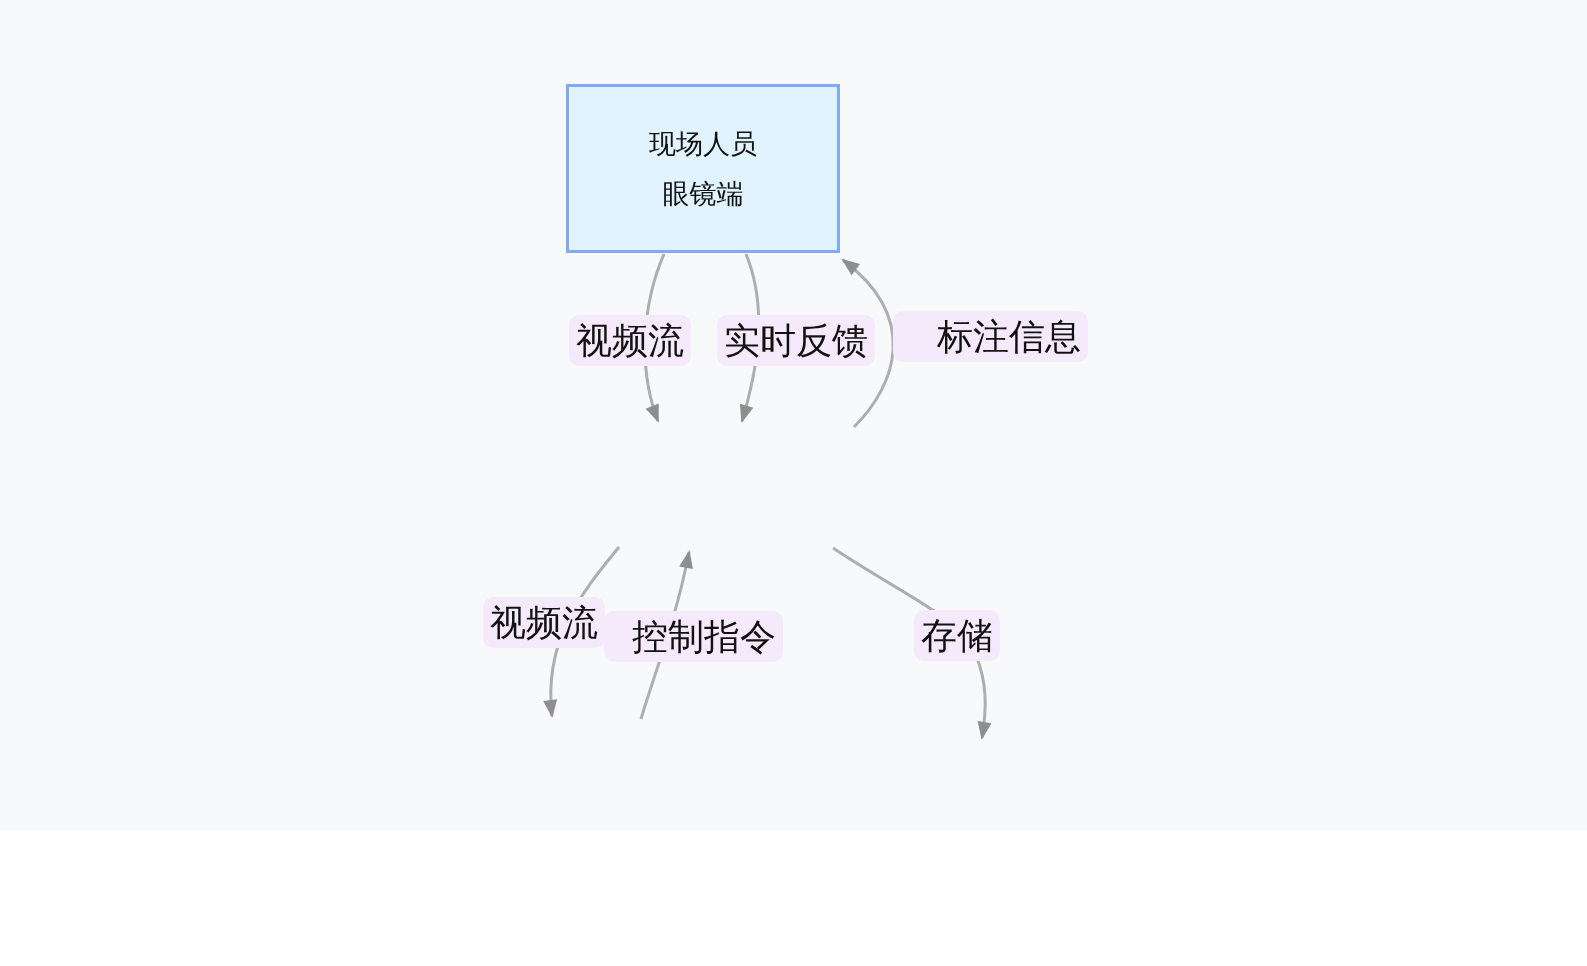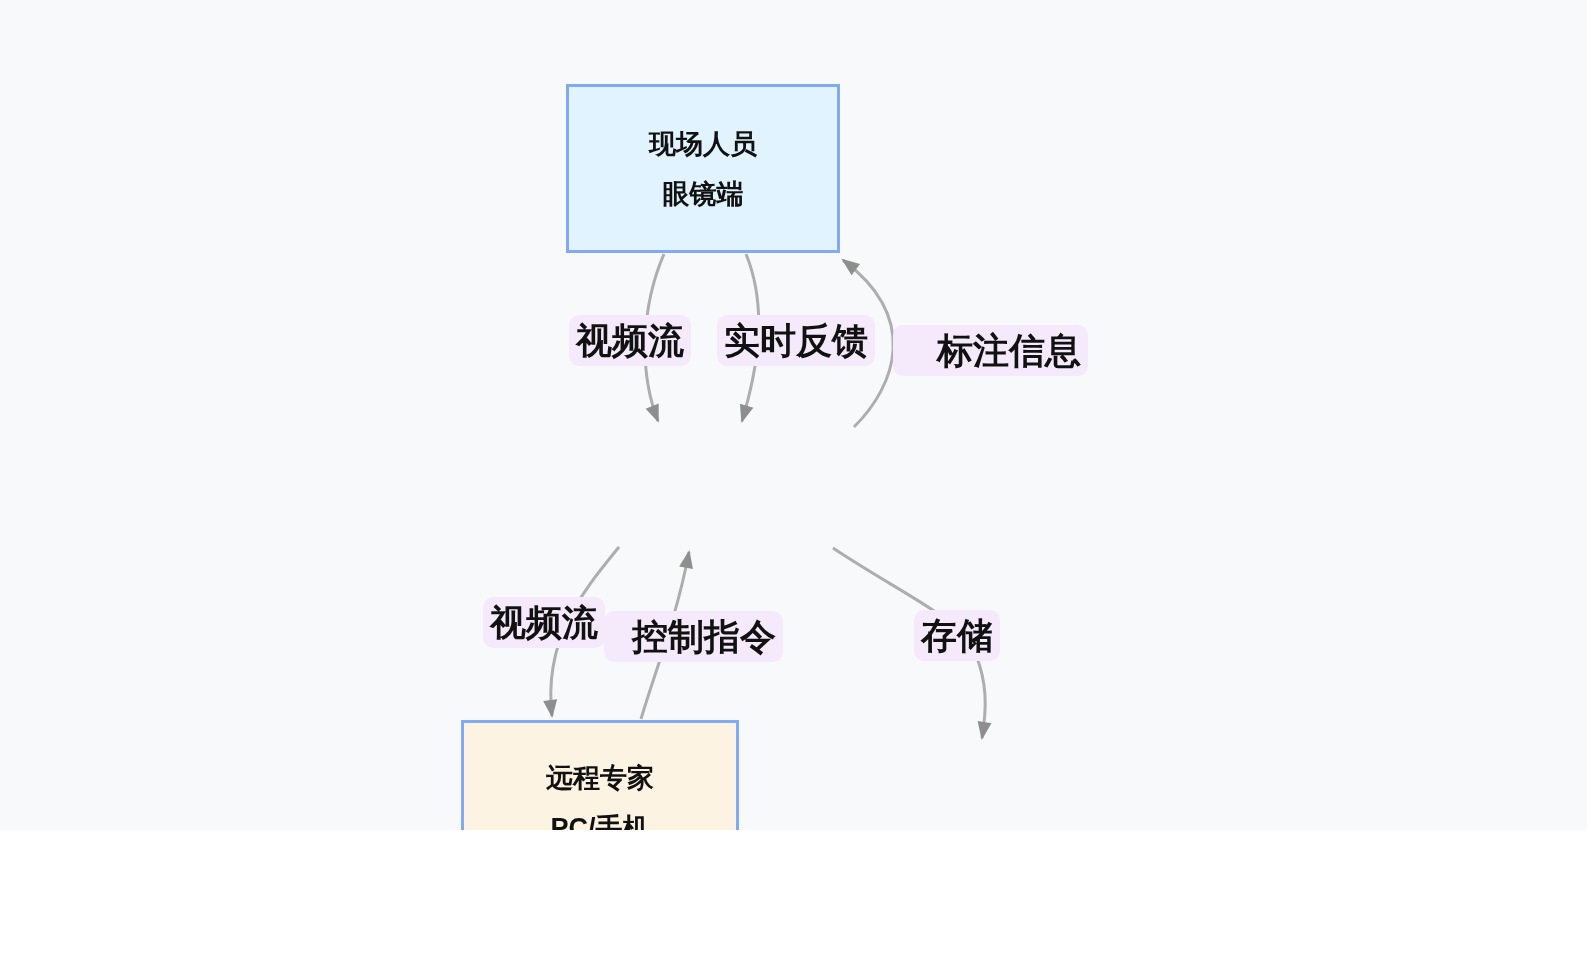--- a/index.html
+++ b/index.html
@@ -6,21 +6,20 @@
     margin: 0;
     padding: 0;
     font-family: "Liberation Sans", "DejaVu Sans", sans-serif;
   }
   .canvas {
     position: relative;
     width: 1587px;
     height: 830px;
     background: var(--bg, #f8f9fb);
     overflow: hidden;
-    font-weight: bold;
   }
   .edges-svg {
     position: absolute;
     left: 0;
     top: 0;
     width: 1587px;
     height: 966px;
   }
   .edge-path {
     fill: none;
@@ -57,21 +56,21 @@
     background: var(--label_bg, #f4eafb);
     color: var(--text, #111);
     font-size: 36px;
     line-height: 1.25;
     padding: 3px 7px;
     white-space: nowrap;
     border-radius: 10px;
   }
   .label-e0 { left: 569px; top: 315px; }
   .label-e1 { left: 717px; top: 315px; }
-  .label-e2 { left: 893px; top: 325px; padding-left: 44px; }
+  .label-e2 { left: 893px; top: 311px; padding-left: 44px; }
   .label-e3 { left: 483px; top: 597px; }
   .label-e4 { left: 604px; top: 611px; padding-left: 28px; }
   .label-e5 { left: 914px; top: 610px; }
 </style>
 </head>
 <body>
 
 <div class="canvas">
 
   <svg class="edges-svg" viewBox="0 0 1587 966" xmlns="http://www.w3.org/2000/svg">
@@ -85,22 +84,20 @@
     <path class="edge-path" d="M 854 427 C 896 385, 920 318, 843 260" marker-end="url(#arrow)"></path>
     <path class="edge-path" d="M 619 547 C 584 590, 543 638, 552 716" marker-end="url(#arrow)"></path>
     <path class="edge-path" d="M 641 719 C 655 672, 677 616, 689 552" marker-end="url(#arrow)"></path>
     <path class="edge-path" d="M 833 548 C 908 598, 962 618, 976 655 C 987 683, 987 707, 982 738" marker-end="url(#arrow)"></path>
   </svg>
 
   <div class="node node-blue node-glasses">现场人员
 眼镜端</div>
 
 
-  <div class="node node-orange node-expert">远程专家
-PC/手机</div>
 
 
   <div class="edge-label label-e0">视频流</div>
 
   <div class="edge-label label-e1">实时反馈</div>
 
   <div class="edge-label label-e2">标注信息</div>
 
   <div class="edge-label label-e3">视频流</div>
 

